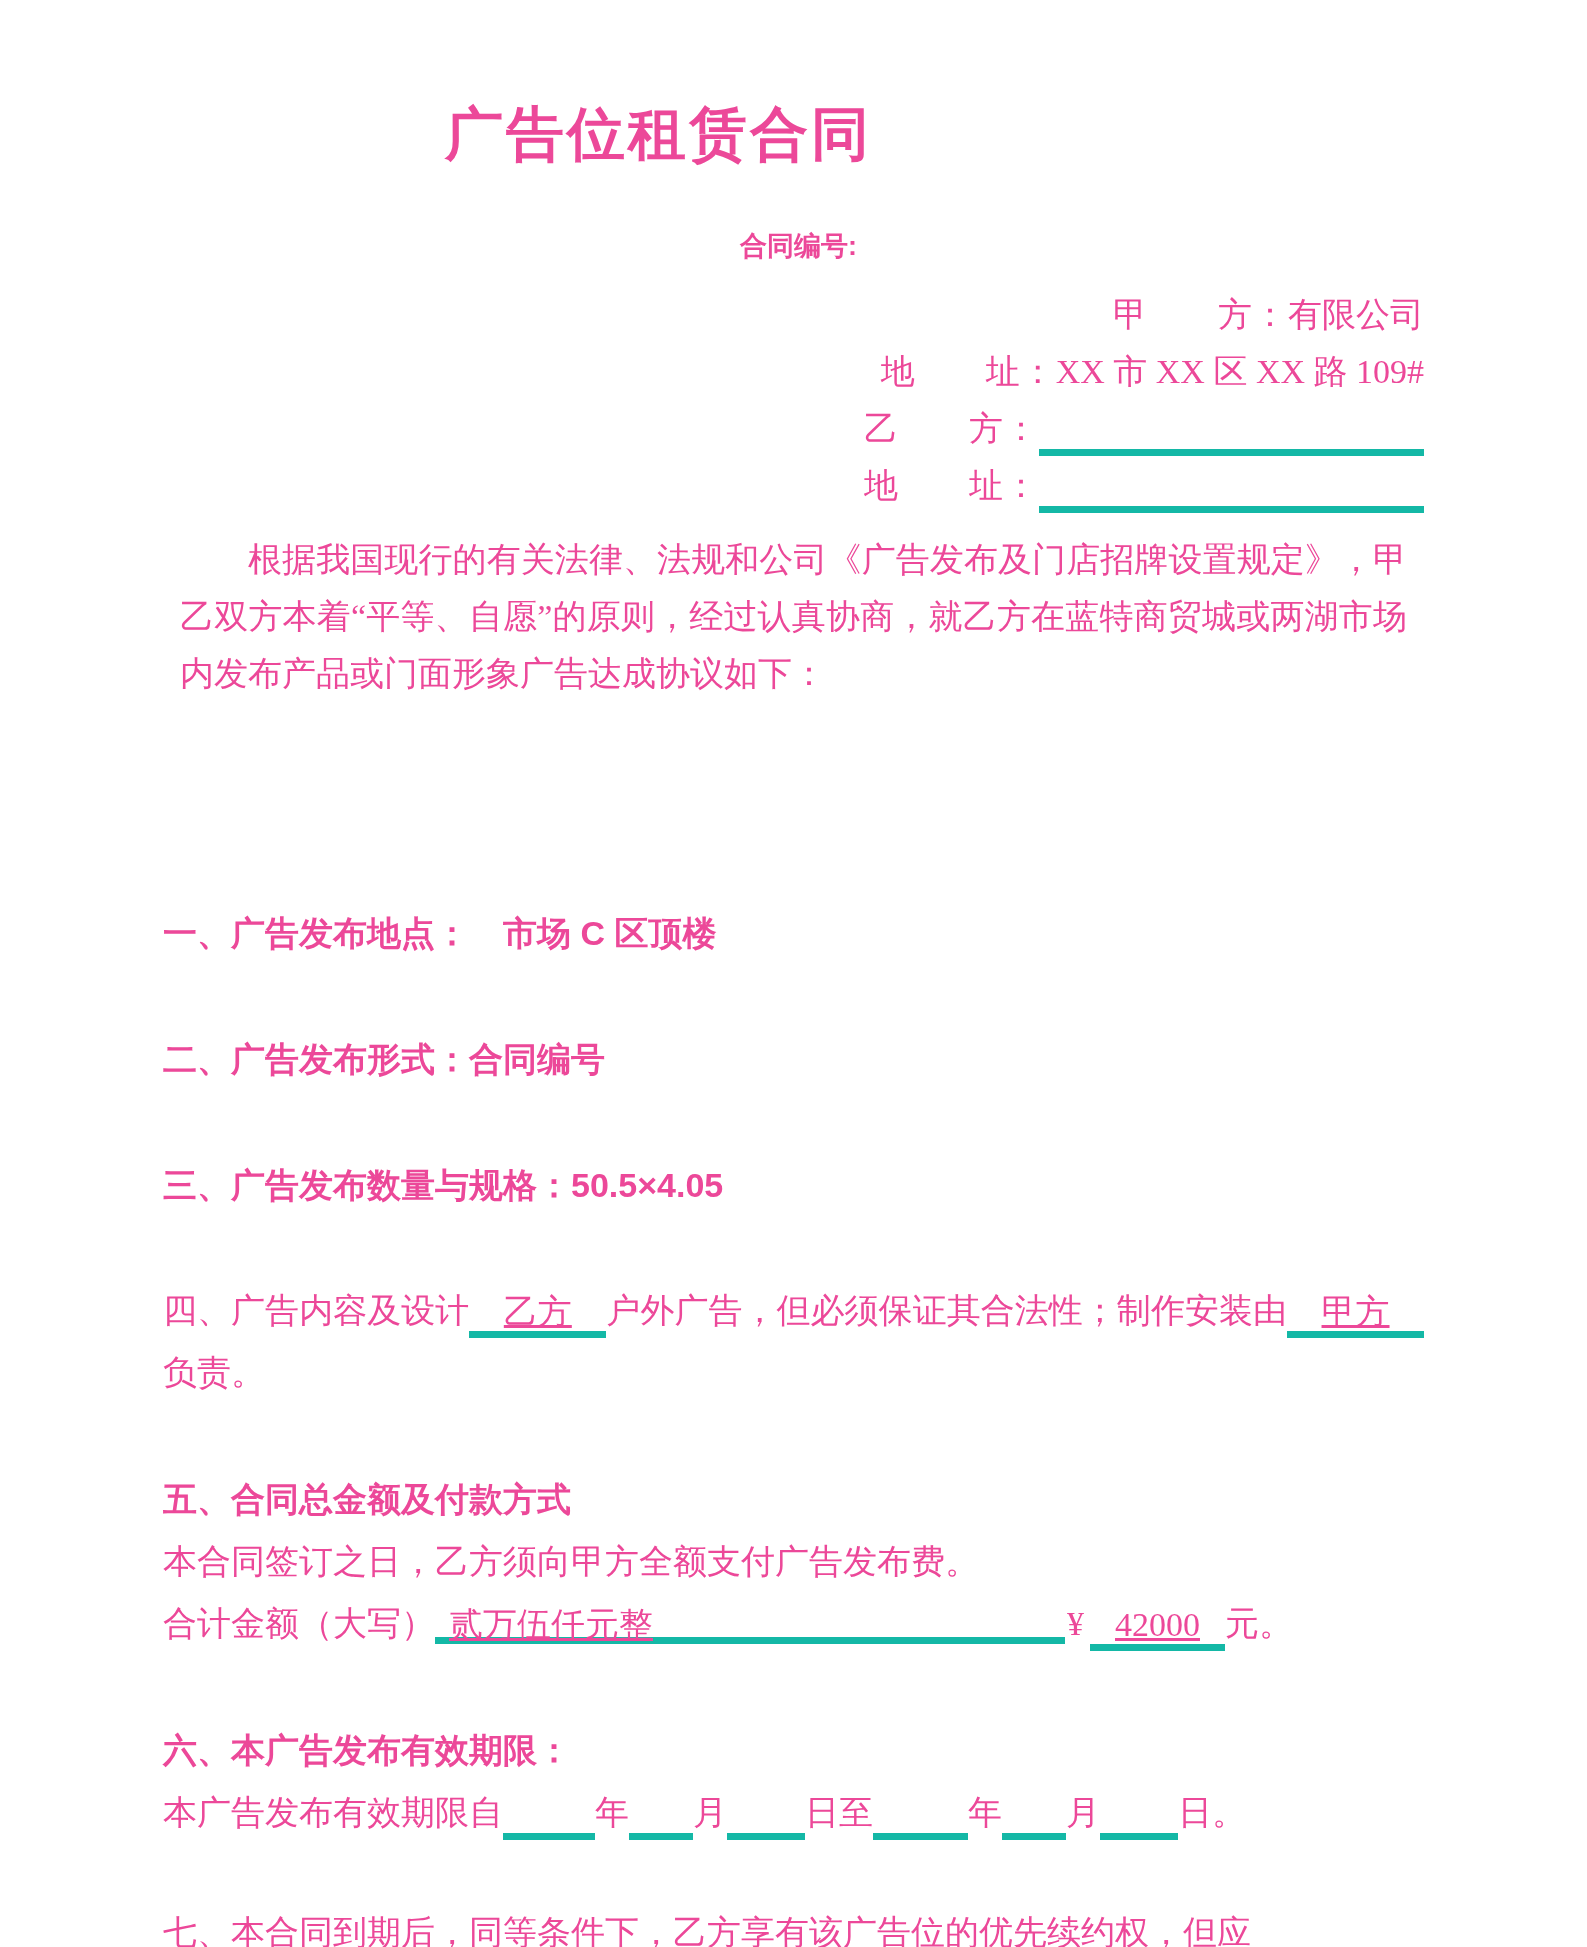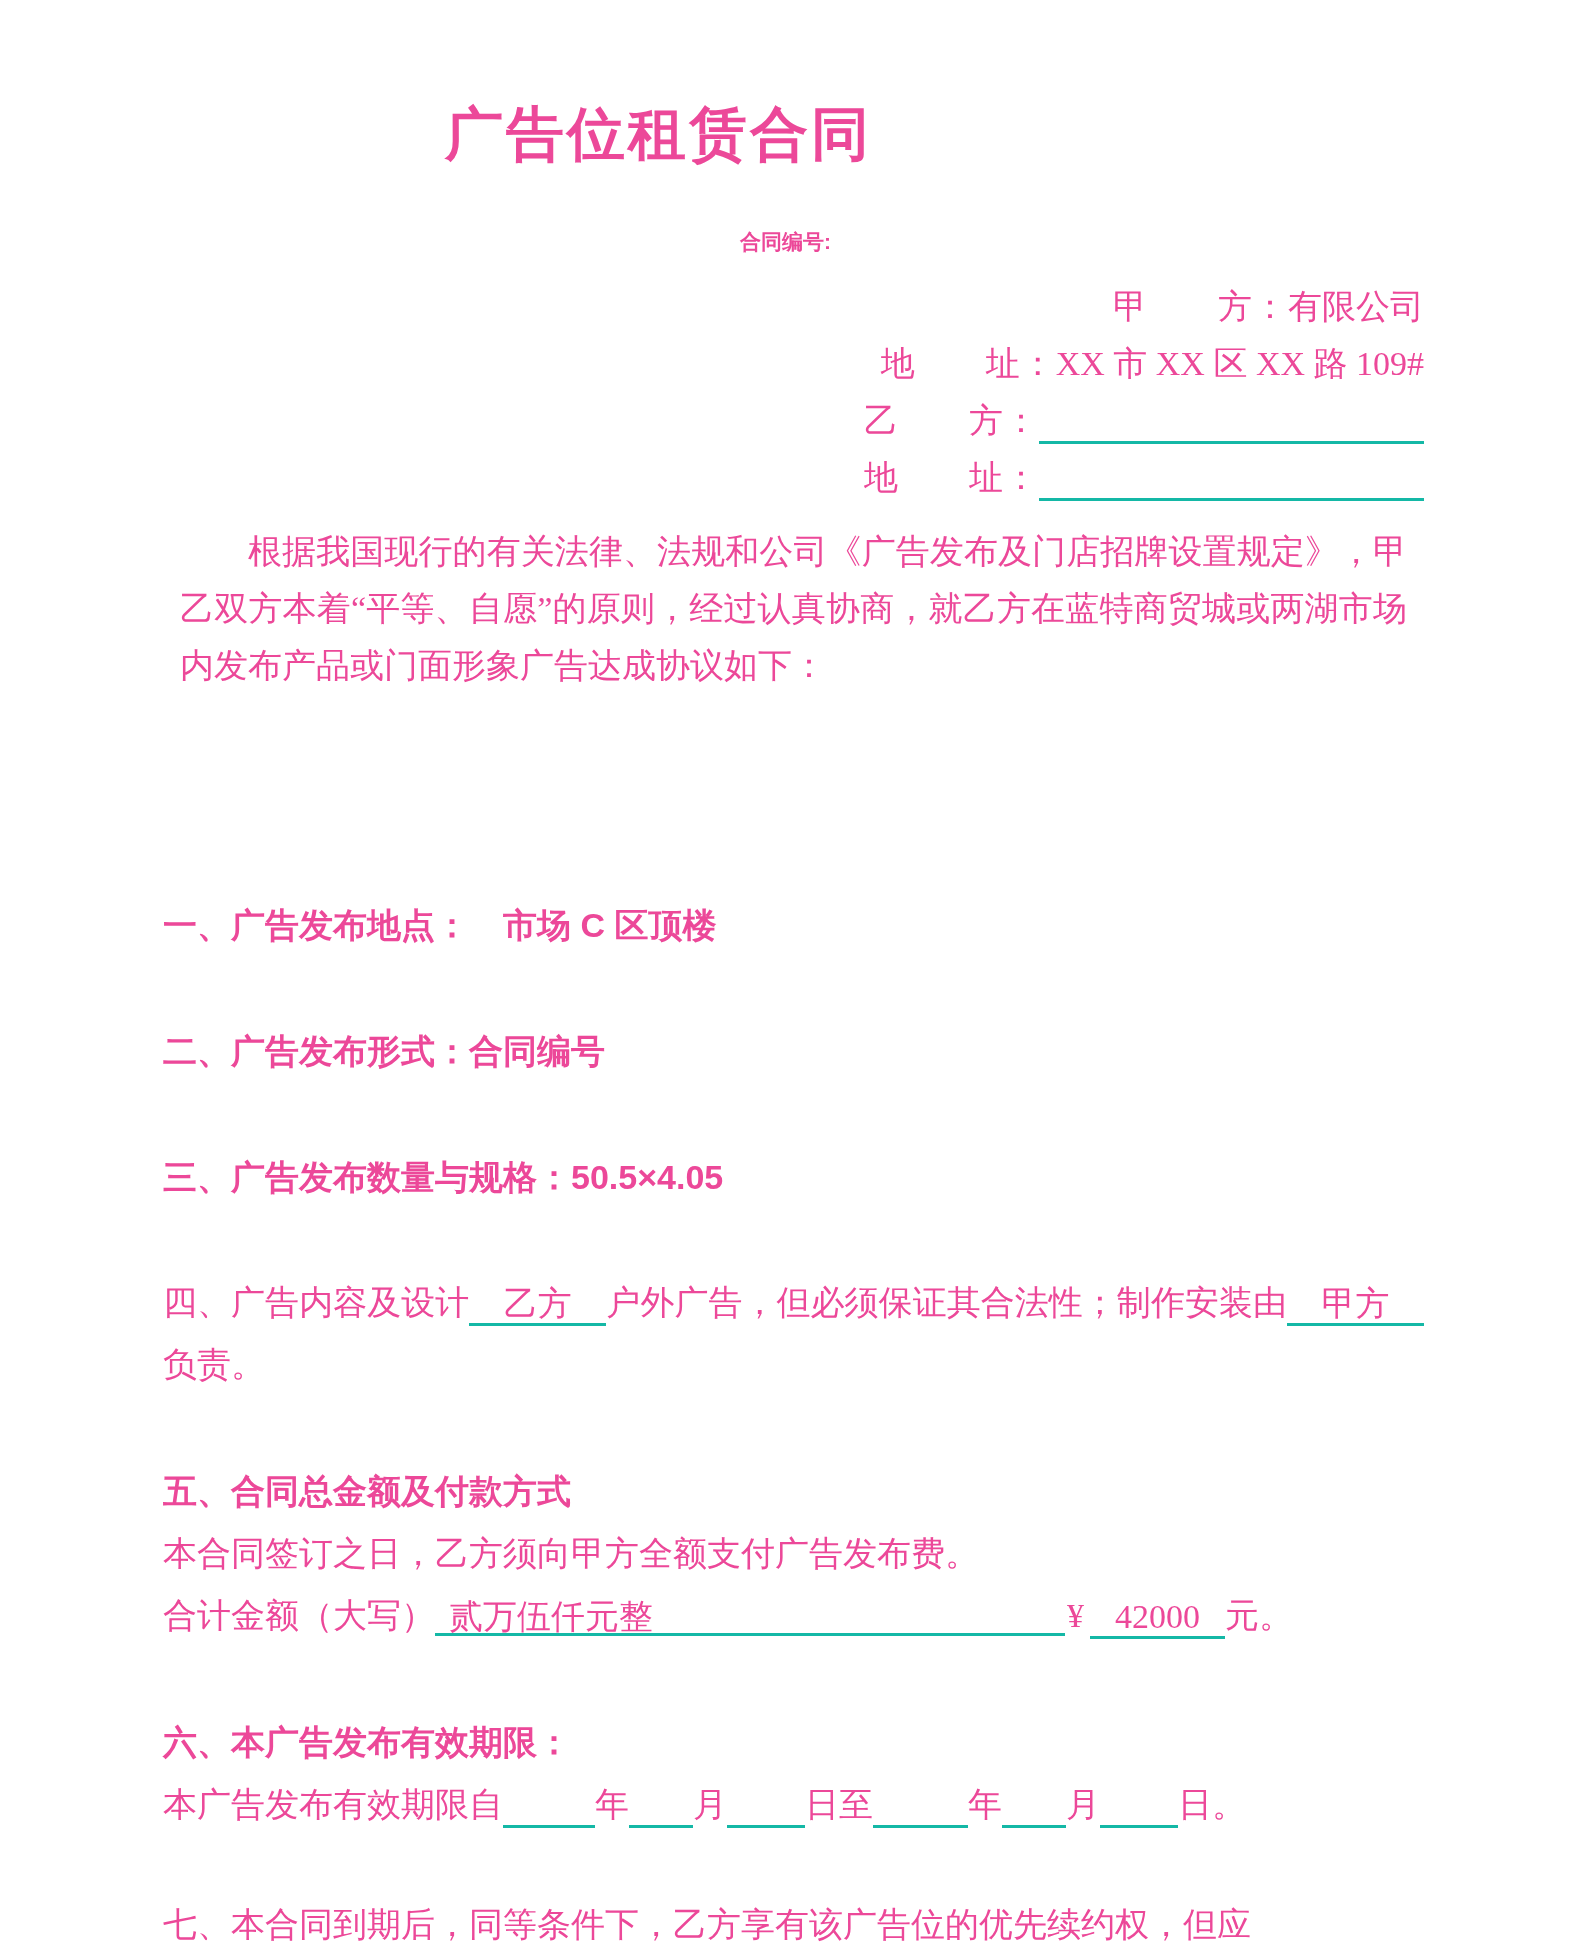--- a/index.html
+++ b/index.html
@@ -12,35 +12,35 @@
     overflow:hidden;
   }
   .title{
     margin:0 0 0 282px;
     font-family:"Liberation Sans","DejaVu Sans",sans-serif;
     font-weight:bold;font-size:58px;letter-spacing:3px;
   }
   .contract-no{
     margin:54px 0 16px 577px;
     font-family:"Liberation Sans","DejaVu Sans",sans-serif;
-    font-weight:bold;font-size:21px;
+    font-weight:bold;font-size:27px;
   }
   .party-block{margin-top:22px;}
   .party-row{line-height:57px;text-align:right;}
   .party-label{letter-spacing:1px;}
   .intro{margin:17px;line-height:57px;text-indent:68px;text-align:justify;}
   .sec{margin:64px 0 0 0;line-height:62px;text-align:justify;}
   .sec.first{margin-top:200px;}
   .sec-line{margin:0;line-height:62px;text-align:justify;}
   .bold-sans{font-family:"Liberation Sans","DejaVu Sans",sans-serif;font-weight:bold;}
   .num{font-family:"Liberation Sans","DejaVu Sans",sans-serif;font-weight:bold;}
   .h-serif{font-weight:bold;}
   .blank{
     display:inline-block;height:1.15em;line-height:1.15em;
-    border-bottom:3px solid #14b8a6;vertical-align:text-top;
+    border-bottom:7px solid #14b8a6;vertical-align:text-top;text-decoration:underline;
   }
   .blank-party{width:385px;}
   .blank-mid{width:137px;text-align:center;}
   .blank-amount{width:630px;text-align:left;padding-left:14px;box-sizing:border-box;}
   .blank-digits{width:135px;text-align:center;}
   .b-y{width:92px}.b-m{width:64px}.b-d{width:78px}.b-y2{width:95px}
   .currency{padding:0 6px 0 2px;}
   .sec7{line-height:57px;margin-top:60px;}
 </style>
 </head>

